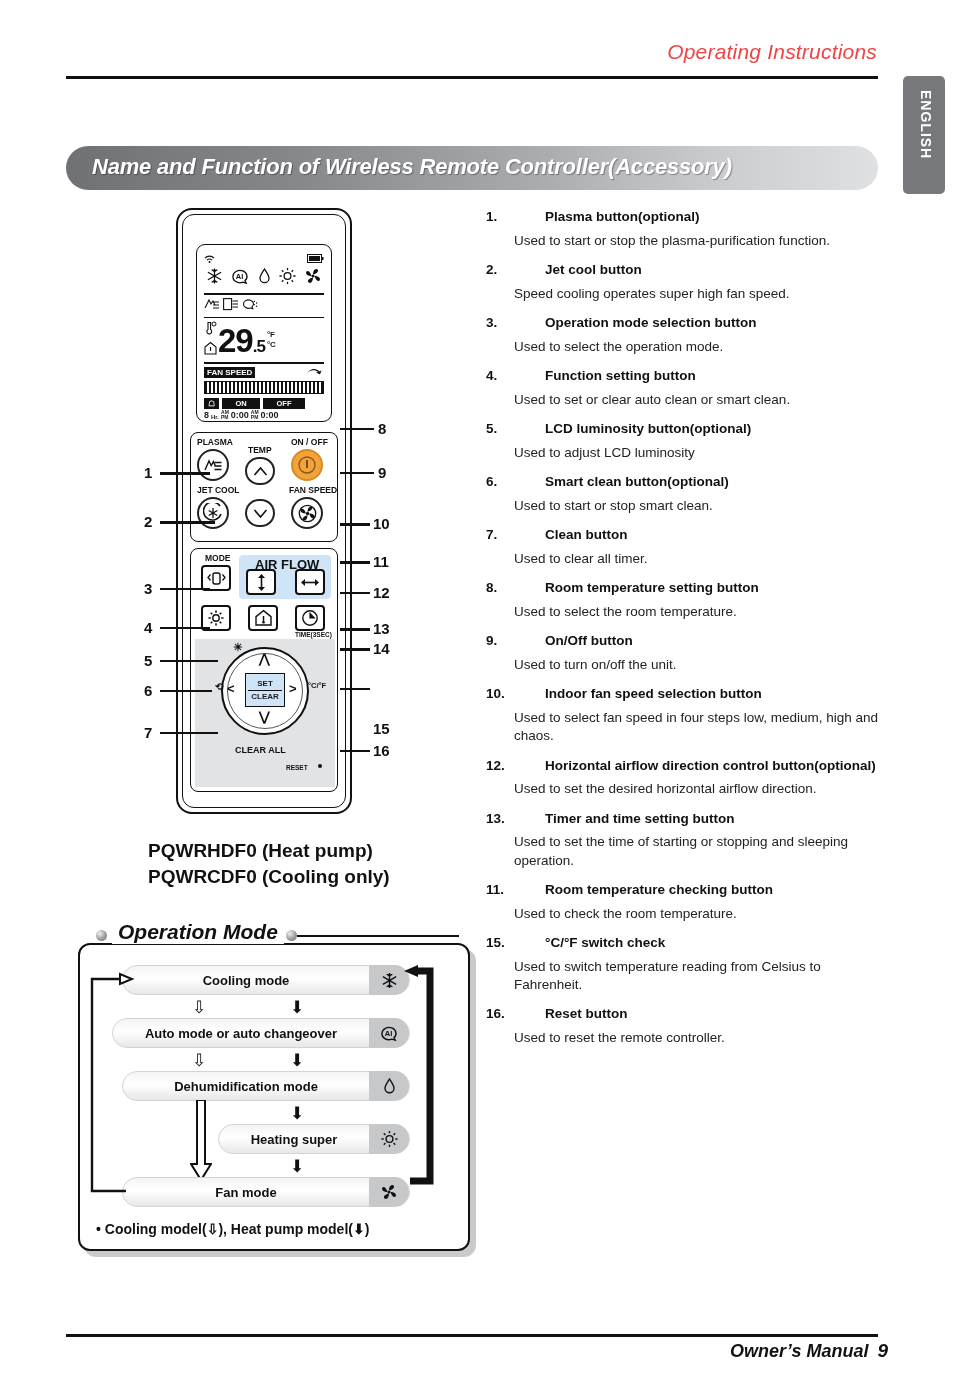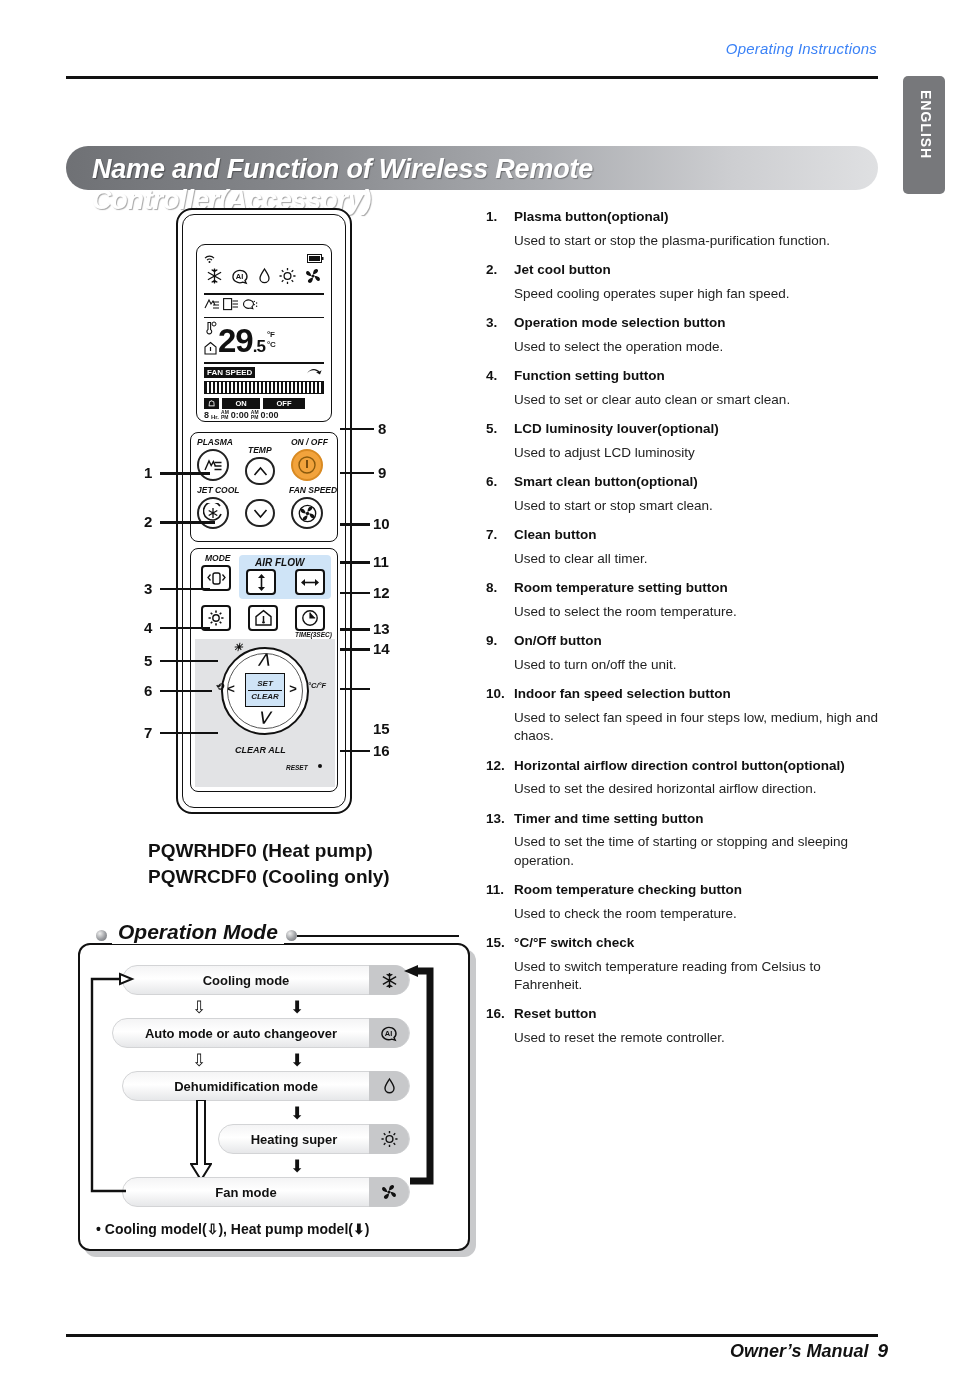--- a/index.html
+++ b/index.html
@@ -9,21 +9,21 @@
     background: #ffffff;
     font-family: "Liberation Sans", sans-serif;
     color: #1a1a1a;
     position: relative;
     overflow: hidden;
   }
 
   
   .hdr-title {
     position:absolute; right:77px; top:40px;
-    font-style: italic; font-weight: 400; font-size: 15px; color:#3b82f6;
+    font-style: italic; font-weight: 400; font-size: 21px; color:#ef4444;
     letter-spacing:.2px;
   }
   .hdr-rule {
     position:absolute; left:66px; top:76px; width:812px; height:3px; background:#111;
   }
   .lang-tab {
     position:absolute; left:903px; top:76px; width:42px; height:118px;
     background:#77787b; border-radius:5px;
   }
   .lang-tab span {
@@ -35,21 +35,21 @@
   }
 
   
   .banner {
     position:absolute; left:66px; top:146px; width:812px; height:44px;
     border-radius:22px;
     background: linear-gradient(to right, #6f7175 0%, #85878b 28%, #a9abaf 58%, #cdced1 82%, #dfe0e2 100%);
   }
   .banner span {
     position:absolute; left:26px; top:8px;
-    font-size:27px; font-weight:700; font-style:italic; color:#fff;
+    font-size:22px; font-weight:700; font-style:italic; color:#fff;
     text-shadow: 1px 1px 1px rgba(0,0,0,.35);
     letter-spacing:-0.2px;
   }
 
   
   .remote-wrap { position:absolute; left:176px; top:208px; width:176px; height:606px; }
   .remote-outer {
     position:absolute; inset:0;
     border:2.5px solid #111; border-radius:16px; background:#fff;
   }
@@ -84,21 +84,21 @@
     background: repeating-linear-gradient(90deg,#111 0 2px,#fff 2px 4px);
   }
   .lcd-timer { margin-top:4px; }
   .timer-head { display:flex; gap:3px; align-items:center; height:11px; }
   .t-blk { background:#111; color:#fff; font-size:7.5px; font-weight:700; text-align:center; padding:1px 0; }
   .timer-nums { display:flex; align-items:flex-end; gap:2px; font-size:9px; font-weight:700; margin-top:1px; }
   .tiny { font-size:5px; font-weight:700; line-height:1; }
 
   .btn-sec {
     position:absolute; left:14px; width:148px;
-    border:1.5px solid #111; border-radius:8px;font-style:italic;
+    border:1.5px solid #111; border-radius:8px;
   }
   .sec-a { top:224px; height:110px; }
   .sec-b { top:340px; height:244px; background:#fff; }
 
   .blabel { position:absolute; font-size:8.5px; font-weight:700; color:#111; white-space:nowrap; }
   .rbtn {
     position:absolute; border-radius:50%; border:2px solid #222; background:#fff;
     display:flex; align-items:center; justify-content:center;
   }
   .rbtn.orange { background:#f2a33c; border-color:#d98a22; }
@@ -180,21 +180,21 @@
     position:absolute; left:96px; top:1221px; font-size:14px; font-weight:700; color:#111;
   }
 
   
   .list { position:absolute; left:486px; top:208px; width:400px; }
   .item { margin-bottom:11px; }
   .item .hd {
     display:flex; font-size:13.5px; font-weight:700; color:#111; line-height:1.32;
   }
   .item .num { width:28px; flex:0 0 28px; }
-  .item .ttl { flex:1; }
+  .item .ttl { flex:1;margin-left:31px; }
   .item .bd {
     margin-left:28px; font-size:13.5px; font-weight:400; color:#222; line-height:1.35;margin-top:6px;
   }
 
   
   .ftr-rule { position:absolute; left:66px; top:1334px; width:812px; height:2.5px; background:#111; }
   .ftr {
     position:absolute; right:66px; top:1340px;
     font-size:18px; font-style:italic; font-weight:700; color:#111;
   }
@@ -412,21 +412,21 @@
           <path d="M11.6 10c3.2 0 5.4 1.4 4.8 3.6-.5 1.8-3.6 1.4-4.8-3.6Z" fill="#111"></path>
           <path d="M8.4 10C5.2 10 3 8.6 3.6 6.4 4.1 4.6 7.2 5 8.4 10Z" fill="#111"></path>
           <path d="M10 11.6c0 3.2-1.4 5.4-3.6 4.8-1.8-.5-1.4-3.6 3.6-4.8Z" fill="#111"></path>
         </svg>
     </div>
   </div>
 
   <div class="btn-sec sec-b">
     <div class="airflow-box"></div>
     <div class="blabel" style="left:14px; top:4px;">MODE</div>
-    <div class="blabel" style="left:64px; top:8px; font-size:10px;">AIR FLOW</div>
+    <div class="blabel" style="left:64px; top:8px; font-size:13px;">AIR FLOW</div>
 
     <div class="sqbtn" style="left:10px; top:16px;">
       <svg width="19" height="17" viewBox="0 0 19 17">
           <rect x="6" y="3" width="7" height="11" rx="2" fill="none" stroke="#111" stroke-width="1.4"></rect>
           <path d="M3.5 4.5 1 7.5l2.5 3M15.5 4.5 18 7.5l-2.5 3" fill="none" stroke="#111" stroke-width="1.3"></path>
         </svg>
     </div>
     <div class="sqbtn" style="left:55px; top:20px;">
       <svg width="11" height="19" viewBox="0 0 11 19">
           <path d="M5.5 1 2 5h7Z" fill="#111"></path>
@@ -635,21 +635,21 @@
     <div class="item">
       <div class="hd">
         <span class="num">4.</span>
         <span class="ttl">Function setting button</span>
       </div>
       <div class="bd">Used to set or clear auto clean or smart clean.</div>
     </div>
     <div class="item">
       <div class="hd">
         <span class="num">5.</span>
-        <span class="ttl">LCD luminosity louver(optional)</span>
+        <span class="ttl">LCD luminosity button(optional)</span>
       </div>
       <div class="bd">Used to adjust LCD luminosity</div>
     </div>
     <div class="item">
       <div class="hd">
         <span class="num">6.</span>
         <span class="ttl">Smart clean button(optional)</span>
       </div>
       <div class="bd">Used to start or stop smart clean.</div>
     </div>

